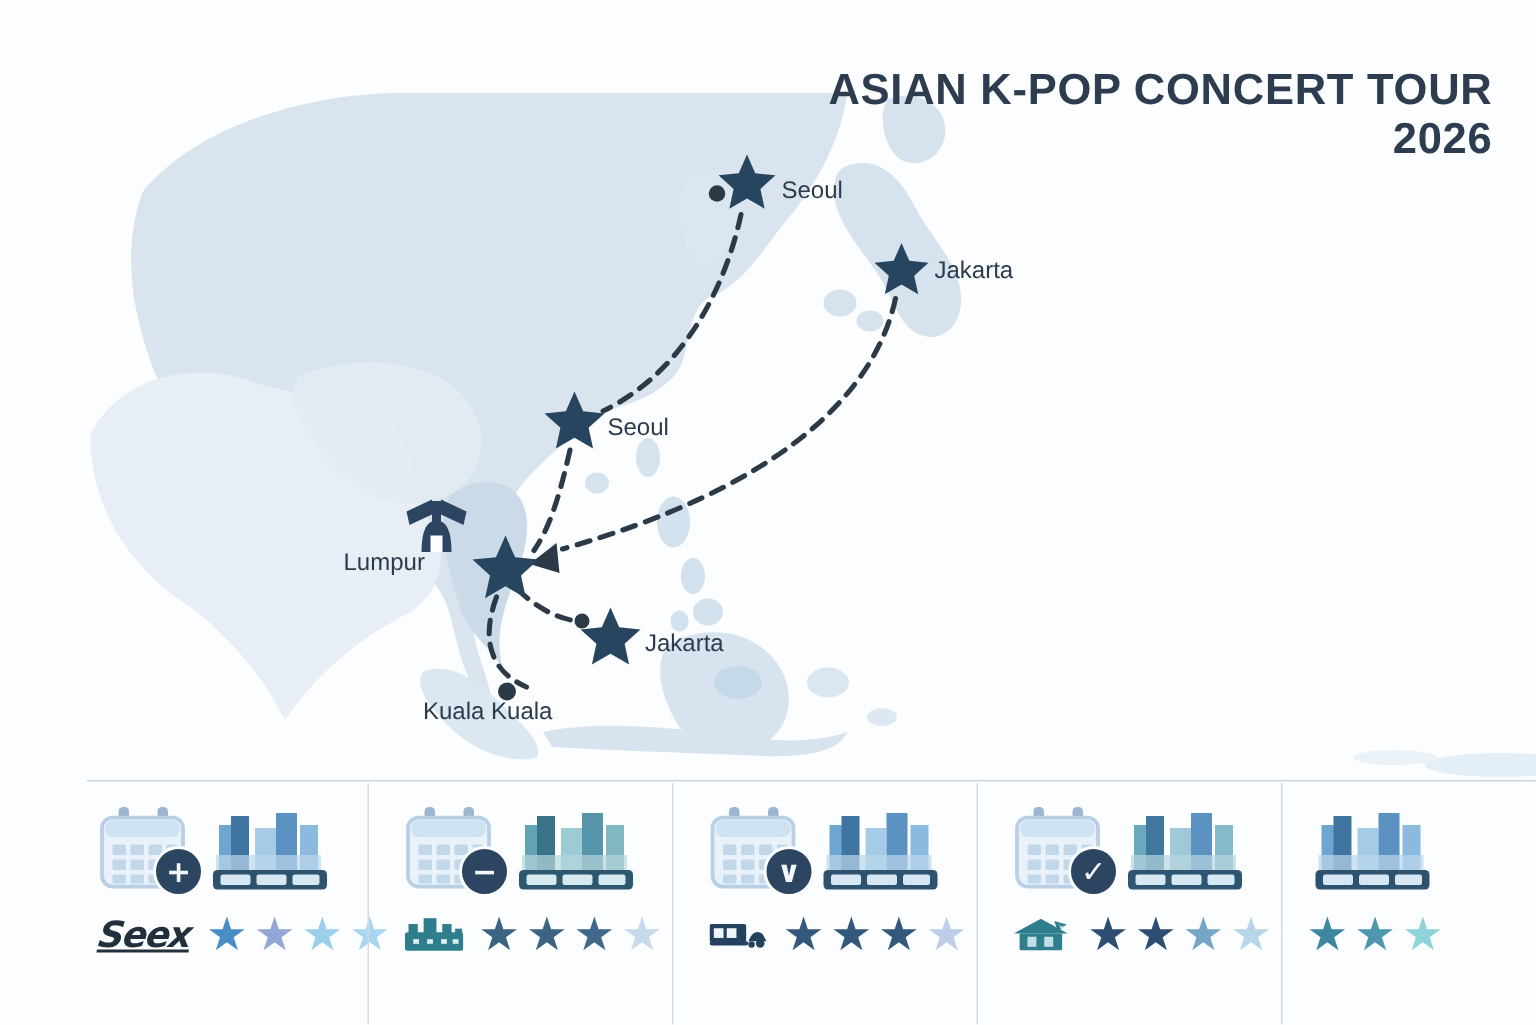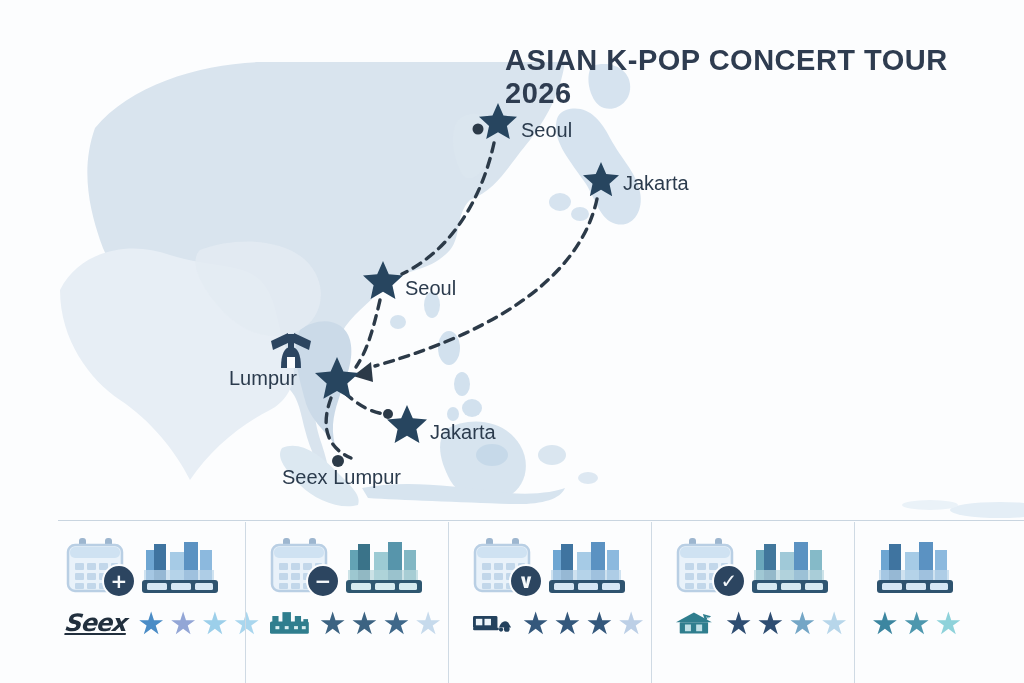--- a/index.html
+++ b/index.html
@@ -7,26 +7,26 @@
     --land:#d9e4ee; --land-light:#e7eef5; --land-dark:#cbdae8;
     --teal:#2f7e8e; --badge:#2c4560; --divider:#c9d5e0;
   }
   html,body{margin:0;padding:0;}
   body{font-family:"Liberation Sans","DejaVu Sans",sans-serif;background:#fff;}
   .stage{position:relative;width:1024px;height:683px;background:#fcfdfe;overflow:hidden;}
 
   .map-svg{position:absolute;left:0;top:0;}
 
   .page-title{
-    position:absolute;left:505px;top:44px;width:490px;text-align:left;
+    position:absolute;left:505px;top:44px;width:490px;text-align:right;
     font-size:29px;font-weight:bold;color:var(--ink);letter-spacing:.5px;
   }
 
   .city-label{
-    position:absolute;font-size:20px;color:#2b3b4d;font-weight:500;white-space:nowrap;
+    position:absolute;font-size:16px;color:#2b3b4d;font-weight:500;white-space:nowrap;
   }
   .lbl-seoul{left:521px;top:119px;}
   .lbl-yokohama{left:623px;top:172px;}
   .lbl-macau{left:405px;top:277px;}
   .lbl-bangkok{left:229px;top:367px;}
   .lbl-jakarta{left:430px;top:421px;text-align:right;}
   .lbl-kl{left:282px;top:466px;}
 
   
   .legend-divider{position:absolute;left:58px;top:520px;width:966px;height:0;border-top:1.5px solid var(--divider);}
@@ -150,21 +150,21 @@
       <polygon transform="translate(387,405)" points="20,0 25.8,13.2 40,14.6 29.4,24.2 32.4,38 20,30.8 7.6,38 10.6,24.2 0,14.6 14.2,13.2"></polygon>
     </g>
   </svg>
 
   <div class="page-title">ASIAN K-POP CONCERT TOUR 2026</div>
   <div class="city-label lbl-seoul">Seoul</div>
   <div class="city-label lbl-yokohama">Jakarta</div>
   <div class="city-label lbl-macau">Seoul</div>
   <div class="city-label lbl-bangkok">Lumpur</div>
   <div class="city-label lbl-jakarta">Jakarta</div>
-  <div class="city-label lbl-kl">Seex Lumpur</div>
+  <div class="city-label lbl-kl">Kuala Kuala</div>
 
   <div class="legend-divider"></div>
   <div class="panels">
 
     <div class="panel">
       <div class="row1">
         <div class="cal-wrap">
           <svg width="58" height="56" viewBox="0 0 58 56">
             <rect x="13" y="0" width="7" height="13" rx="3" fill="#9db6cf"></rect>
             <rect x="39" y="0" width="7" height="13" rx="3" fill="#9db6cf"></rect>

